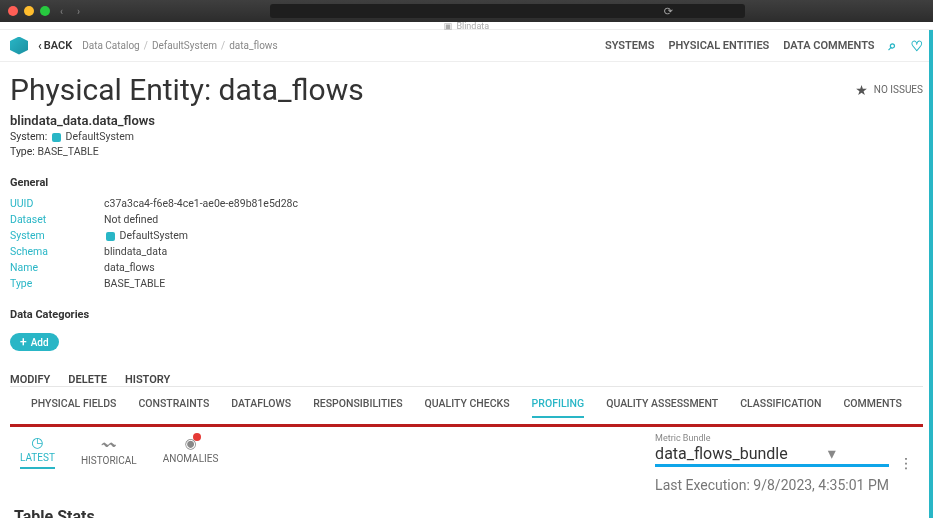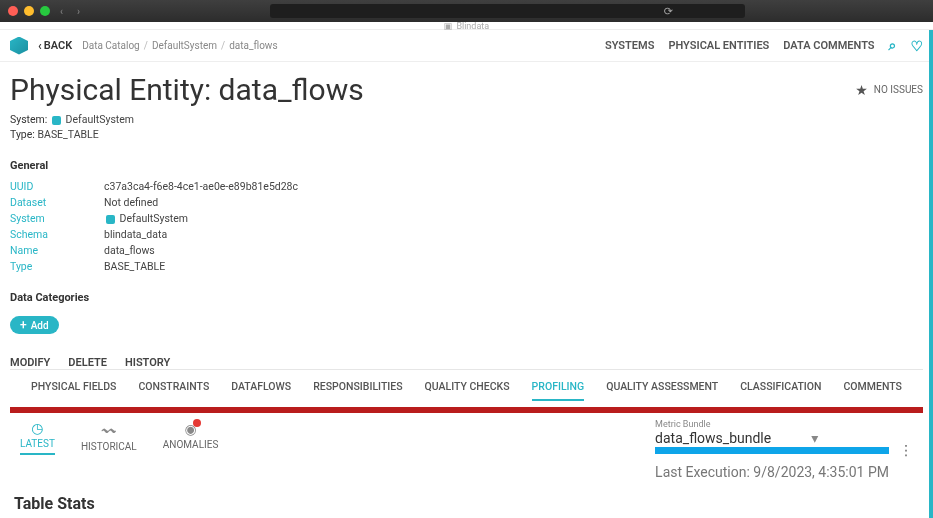--- a/index.html
+++ b/index.html
@@ -43,36 +43,36 @@
   .general-row .k { color:#29b6c6; width:55px; }
   .general-row .v { color:#444; }
   .general-row .v .badge-icon{ vertical-align:middle;}
   
   .add-chip { display:inline-flex; align-items:center; background:#29b6c6; color:#fff; font-size:10px; font-weight:500; padding:3px 10px; border-radius:12px; gap:4px; cursor:pointer; margin-top:4px;}
   .add-chip .plus{ font-size:12px; line-height:1;}
   
   .actions-row { display:flex; gap:18px; font-size:11px; font-weight:600; color:#444; margin-top:22px; padding-bottom:0; border-bottom:1px solid #e6e6e6;}
   .actions-row .act{ cursor:pointer;}
   
-  .tabs-row { display:flex; justify-content:center; gap:22px; padding:10px 0 6px; font-size:10.5px; font-weight:500; color:#555; border-bottom:6px solid #b91c1c;}
+  .tabs-row { display:flex; justify-content:center; gap:22px; padding:10px 0 6px; font-size:10.5px; font-weight:500; color:#555; border-bottom:3px solid #b91c1c;}
   .tabs-row .tab{ cursor:pointer; padding-bottom:6px;}
   .tabs-row .tab.active{ color:#29b6c6; border-bottom:2px solid #29b6c6;}
   
   .sub-bar { display:flex; align-items:flex-start; padding:6px 10px 10px;}
   .subtabs { display:flex; gap:26px; align-items:center;}
   .subtab { display:flex; flex-direction:column; align-items:center; font-size:10px; color:#666; cursor:pointer; padding-bottom:4px;}
   .subtab .ic { font-size:14px; color:#888; margin-bottom:2px;}
   .subtab.active { color:#29b6c6; border-bottom:2px solid #29b6c6;}
   .subtab.active .ic{ color:#29b6c6;}
   .anom-badge { position:relative;}
   .anom-badge::after{ content:''; position:absolute; top:-2px; right:-4px; width:8px; height:8px; background:#e53935; border-radius:50%; }
   
   .bundle-box { margin-left:auto; text-align:left; font-size:9.5px; color:#666;}
   .bundle-label{ color:#888; font-size:9px;}
-  .bundle-select{ display:flex; gap:40px; border-bottom:7px solid #0ea5e9; padding:1px 0; font-size:14px; color:#333; cursor:pointer;}
+  .bundle-select{ display:flex; gap:40px; border-bottom:3px solid #0ea5e9; padding:1px 0; font-size:16px; color:#333; cursor:pointer;}
   .bundle-select .caret{ color:#888;}
   .lastexec{ font-size:14px; color:#777; margin-top:10px;}
   .kebab { font-size:14px; color:#666; margin-left:10px; cursor:pointer; align-self:center;}
   
   .table-stats-h { font-weight:700; font-size:16px; margin:4px 0 10px 4px;}
   .stat-cards { display:flex; justify-content:center; gap:14px; margin-bottom:18px;}
   .stat-card { background:#29b6c6; color:#fff; width:80px; height:46px; border-radius:6px; display:flex; flex-direction:column; align-items:center; justify-content:center;}
   .stat-card .num{ font-size:15px; font-weight:500;}
   
   .right-edge { position:fixed; right:0; top:30px; width:4px; height:488px; background:#29b6c6;}
@@ -118,20 +118,21 @@
 
 <div class="content">
   <div class="title-row">
     <div class="page-title">Physical Entity: data_flows</div>
     <div class="issues">
       <span class="star">★</span>
       <span>NO ISSUES</span>
     </div>
   </div>
 
+  <div class="entity-path">blindata_data.data_flows</div>
   <div class="sysline">
     <span class="label">System:</span>
     <span class="badge-icon"></span>
     <span>DefaultSystem</span>
   </div>
   <div class="typeline">
     <span class="label">Type:</span>
     <span>BASE_TABLE</span>
   </div>
 

